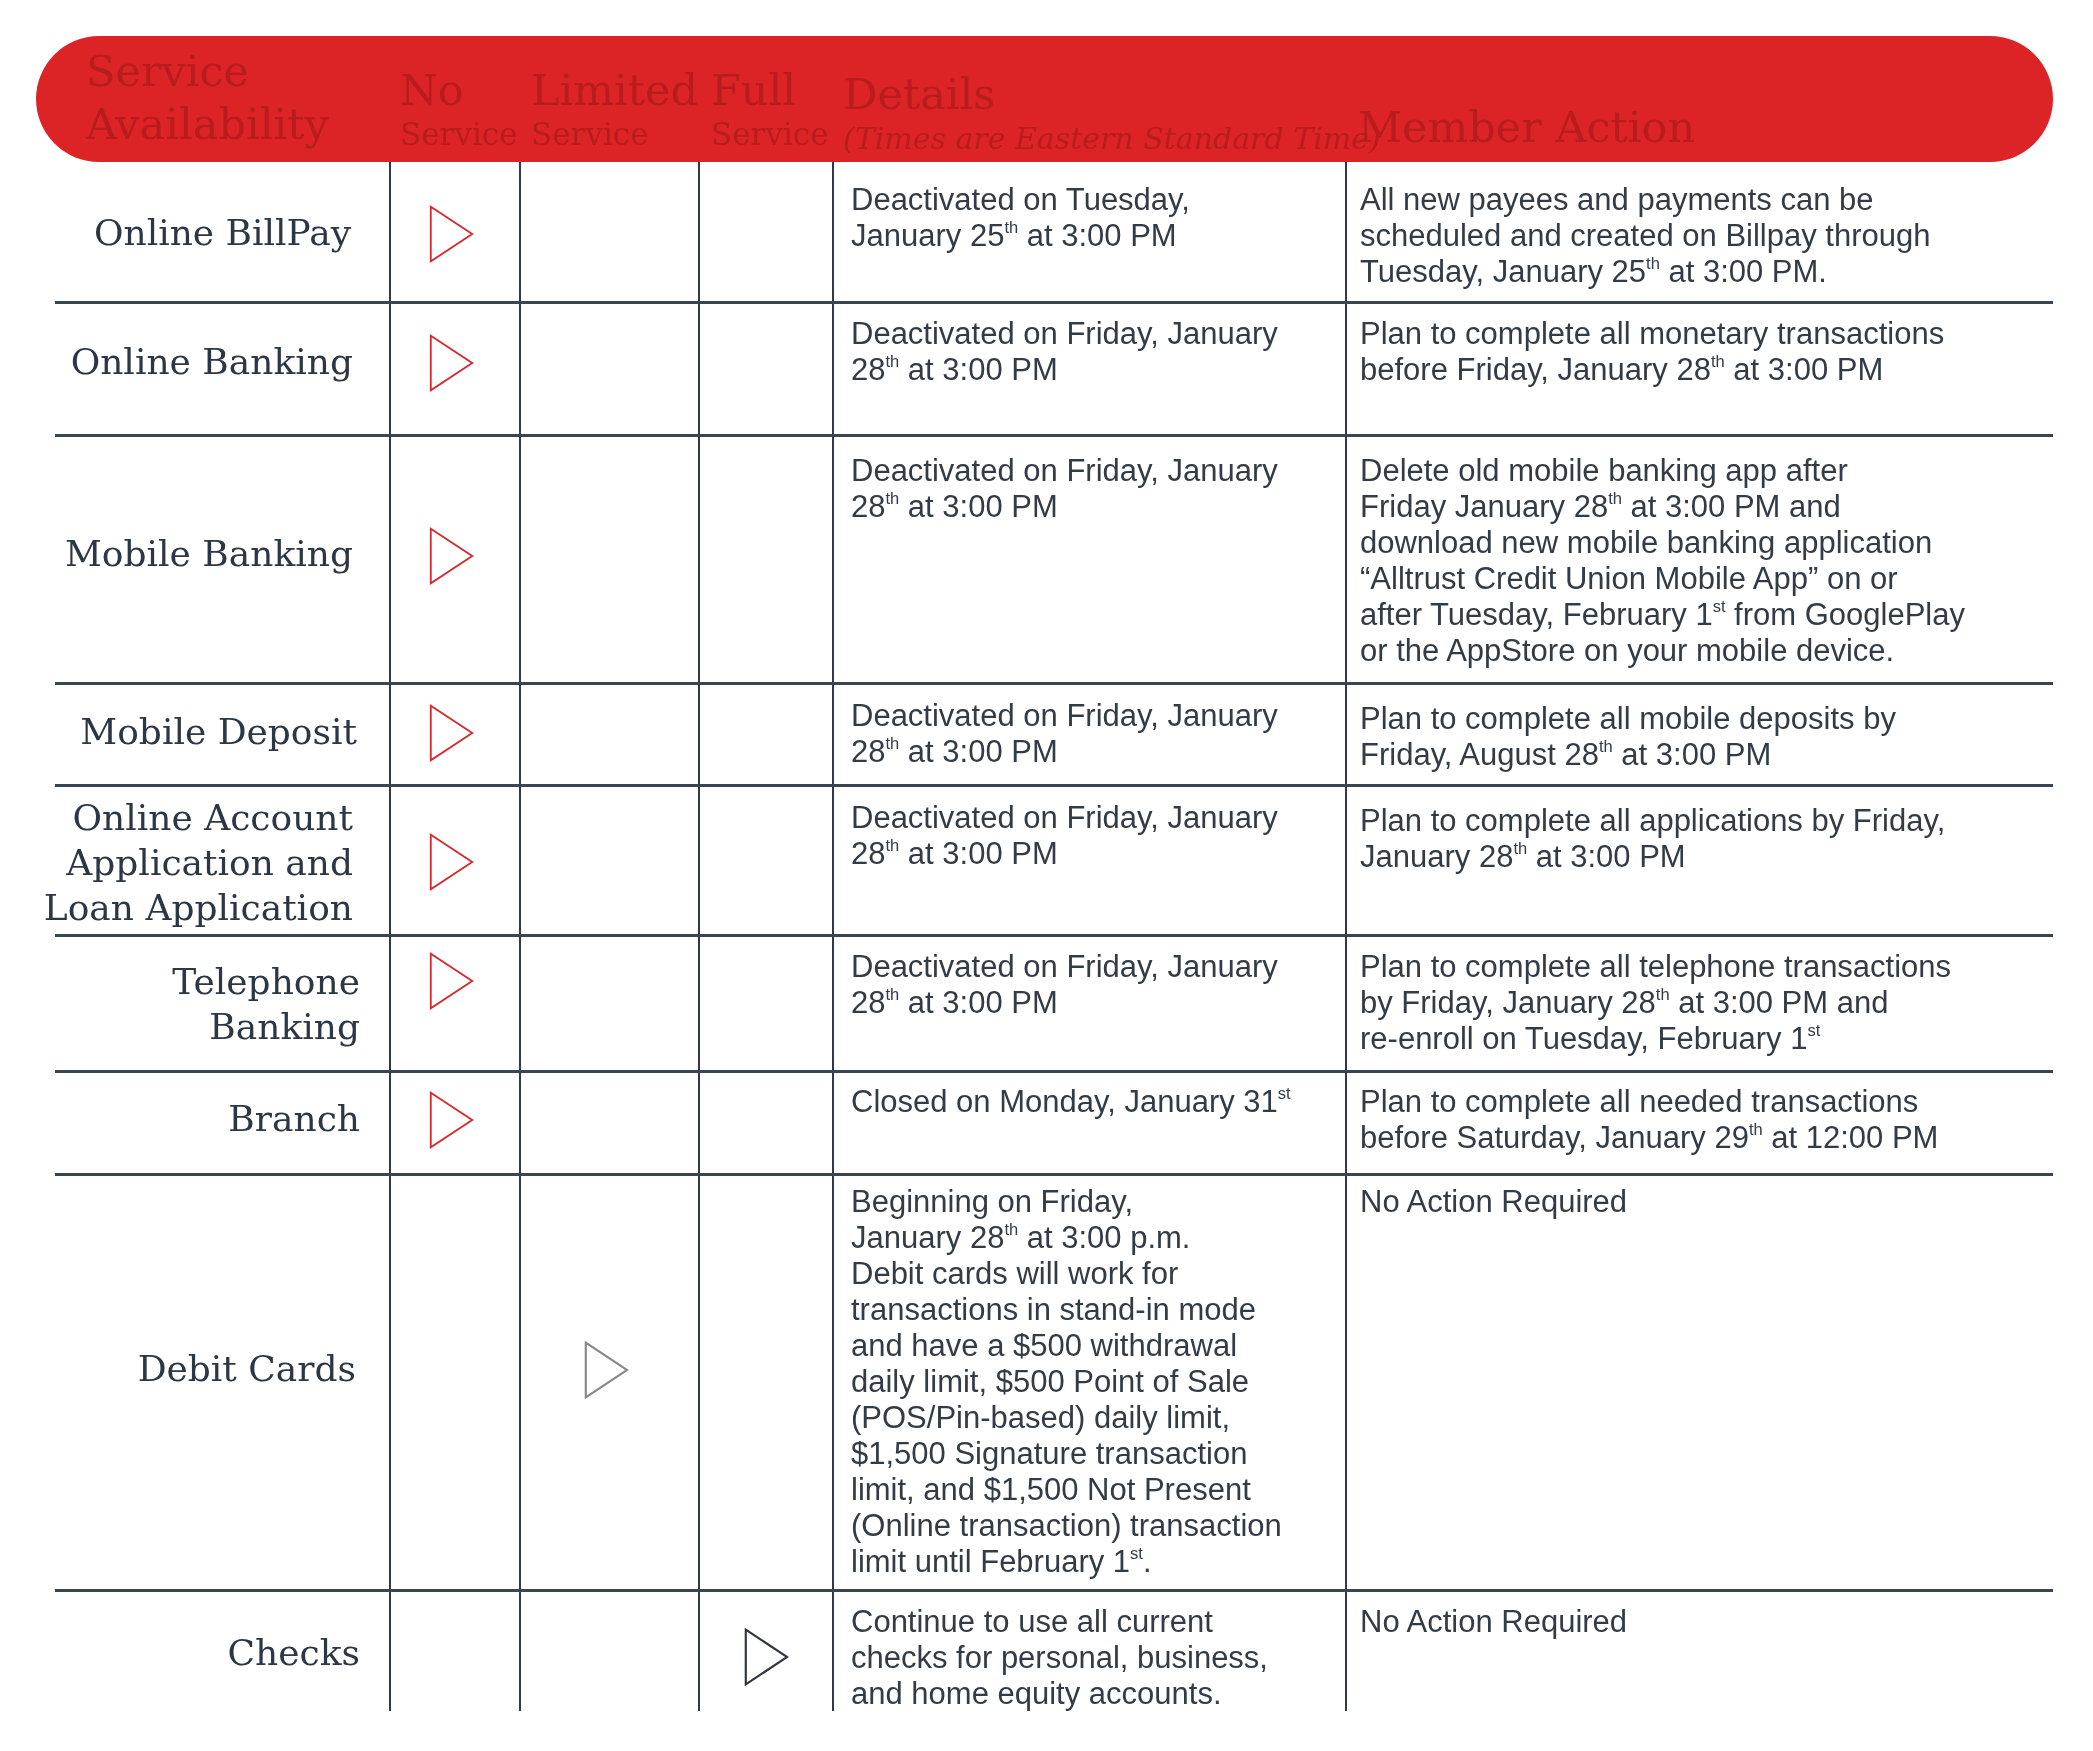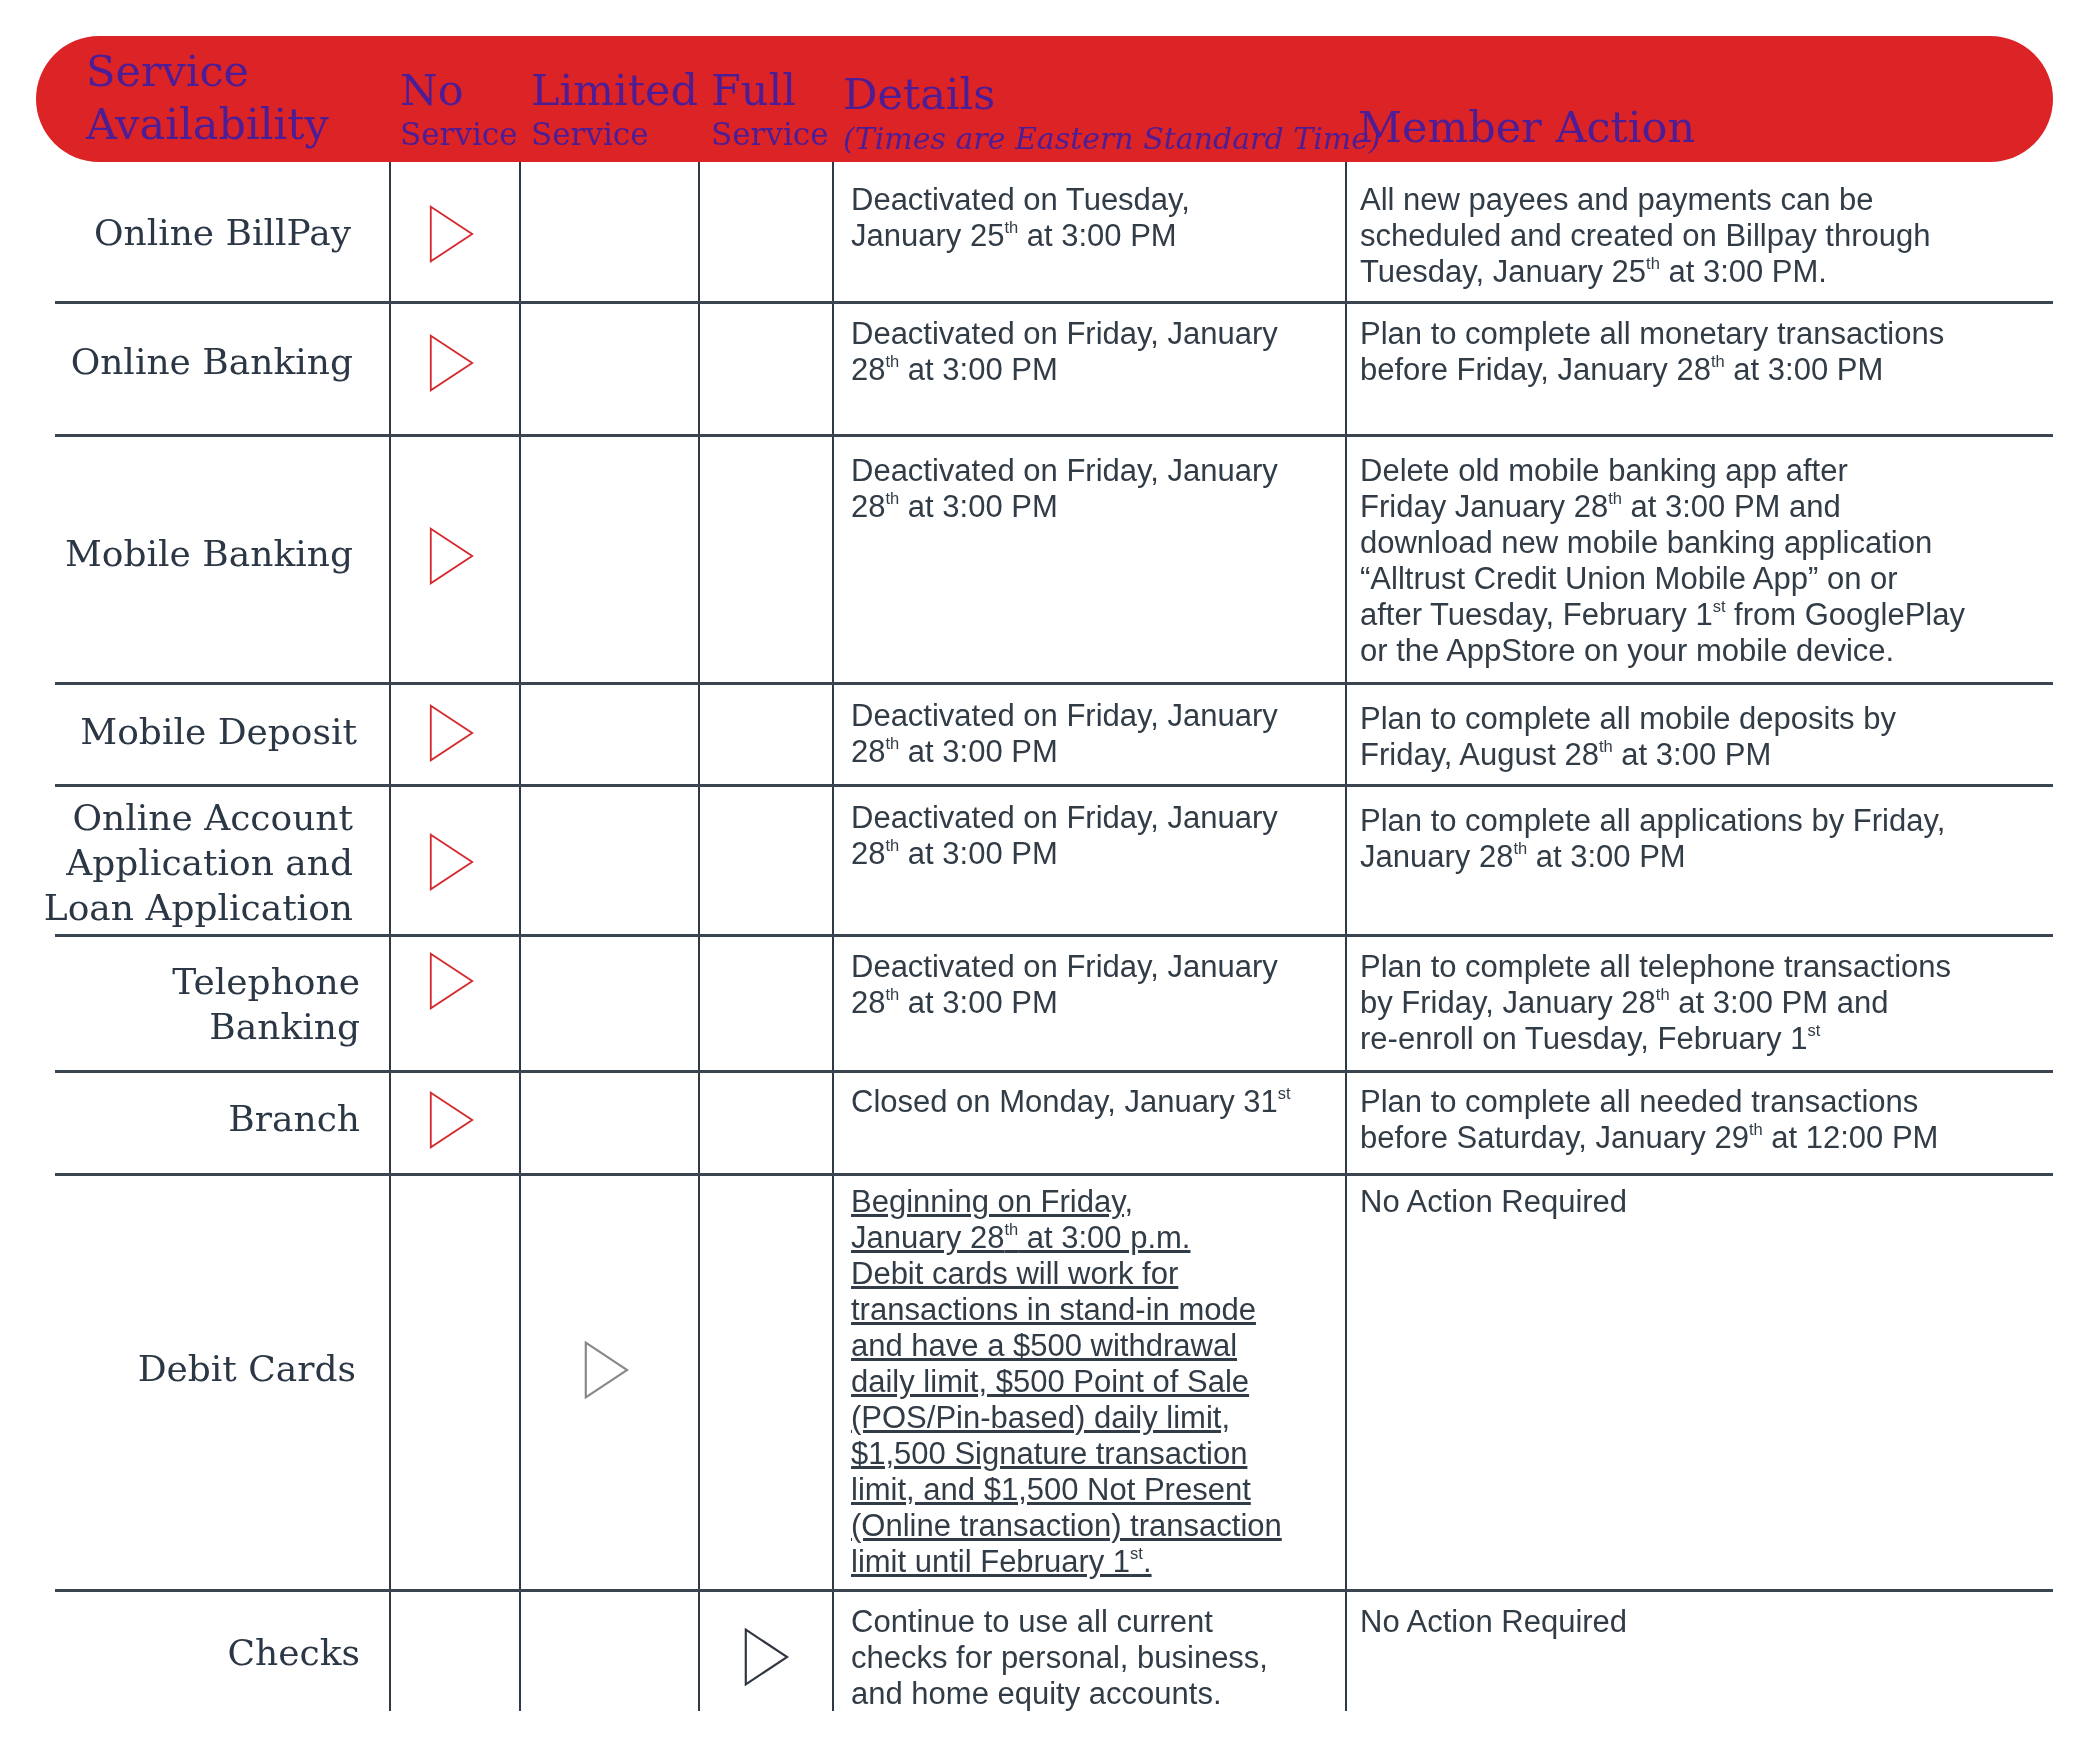--- a/index.html
+++ b/index.html
@@ -3,21 +3,21 @@
 <meta charset="utf-8">
 <style>
   html, body { margin: 0; padding: 0; background: #ffffff; }
   body { width: 2094px; height: 1751px; position: relative; overflow: hidden; }
   .serif { font-family: "DejaVu Serif", "Liberation Serif", serif; }
   .sans { font-family: "Liberation Sans", "DejaVu Sans", sans-serif; }
   #header-bar {
     position: absolute; left: 36px; top: 36px; width: 2017px; height: 126px;
     background: #dc2426; border-radius: 63px;
   }
-  .hdr { position: absolute; color: #4c1d95; line-height: 1; white-space: nowrap; }
+  .hdr { position: absolute; color: #b91c1c; line-height: 1; white-space: nowrap; }
   .hdr .big { font-size: 43px; display: block; }
   .hdr .small { font-size: 31px; display: block; margin-top: 6.6px; }
   .hdr .ital { font-size: 30px; font-style: italic; display: block; margin-top: 8.3px; }
   .vline { position: absolute; top: 162px; width: 1.7px; height: 1549px; background: #2f3a45; }
   .hline { position: absolute; left: 55px; width: 1998px; height: 2.5px; background: #3a4550; }
   .row { position: absolute; left: 0; width: 2094px; }
   .label {
     position: absolute; right: calc(2094px - 364px); text-align: right;
     color: #2b3744; font-size: 36px; line-height: 45px;
   }
@@ -192,21 +192,21 @@
         <div><span>before Saturday, January 29</span><sup>th</sup><span> at 12:00 PM</span></div>
       </div>
     </div>
     <div class="row" style="top: 0px;">
       <div class="label serif" style="top: 1346px; right: 1738px;">
         <div>Debit Cards</div>
       </div>
       <svg class="tri" viewBox="0 0 54 70" style="left: 584px; top: 1341px;">
         <polygon points="2,2 52,35 2,68" fill="none" stroke="#888888" stroke-width="2.6"></polygon>
       </svg>
-      <div class="cell sans" style="left: 851px; top: 1184px; width: 488px; text-decoration: underline;">
+      <div class="cell sans" style="left: 851px; top: 1184px; width: 488px;">
         <div><span>Beginning on Friday,</span></div>
         <div><span>January 28</span><sup>th</sup><span> at 3:00 p.m.</span></div>
         <div><span>Debit cards will work for</span></div>
         <div><span>transactions in stand-in mode</span></div>
         <div><span>and have a $500 withdrawal</span></div>
         <div><span>daily limit, $500 Point of Sale</span></div>
         <div><span>(POS/Pin-based) daily limit,</span></div>
         <div><span>$1,500 Signature transaction</span></div>
         <div><span>limit, and $1,500 Not Present</span></div>
         <div><span>(Online transaction) transaction</span></div>

